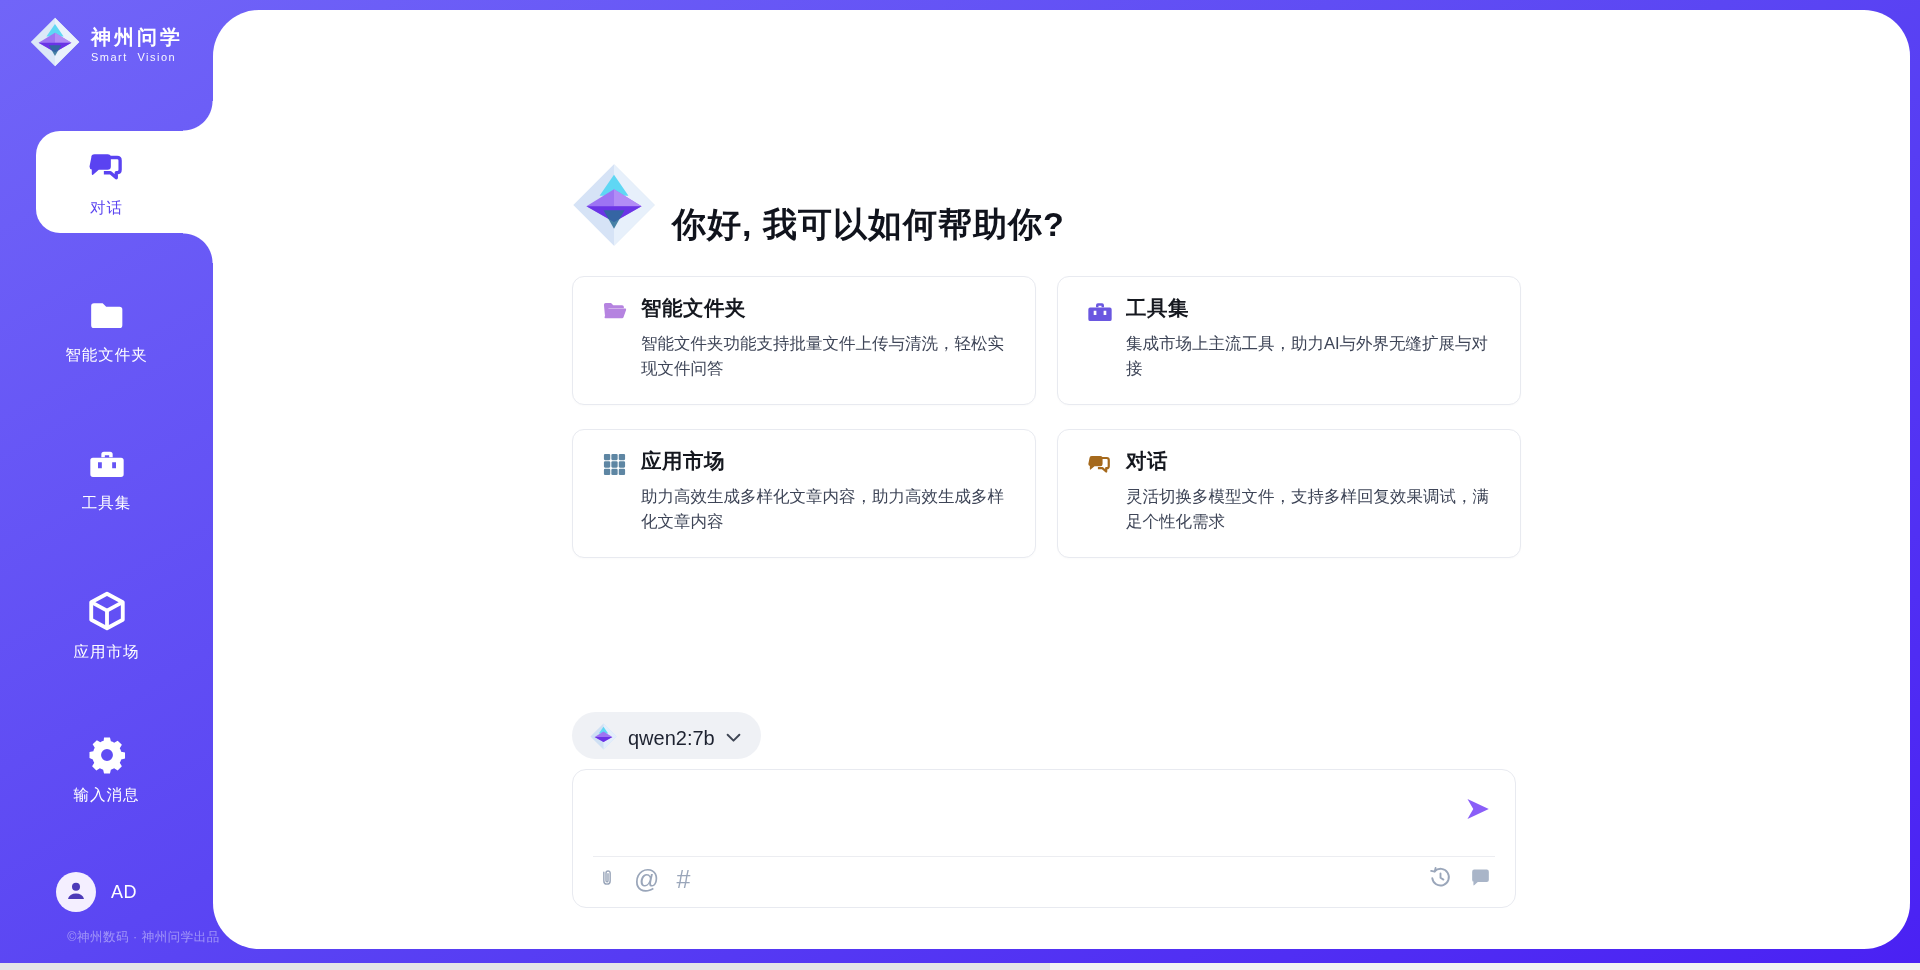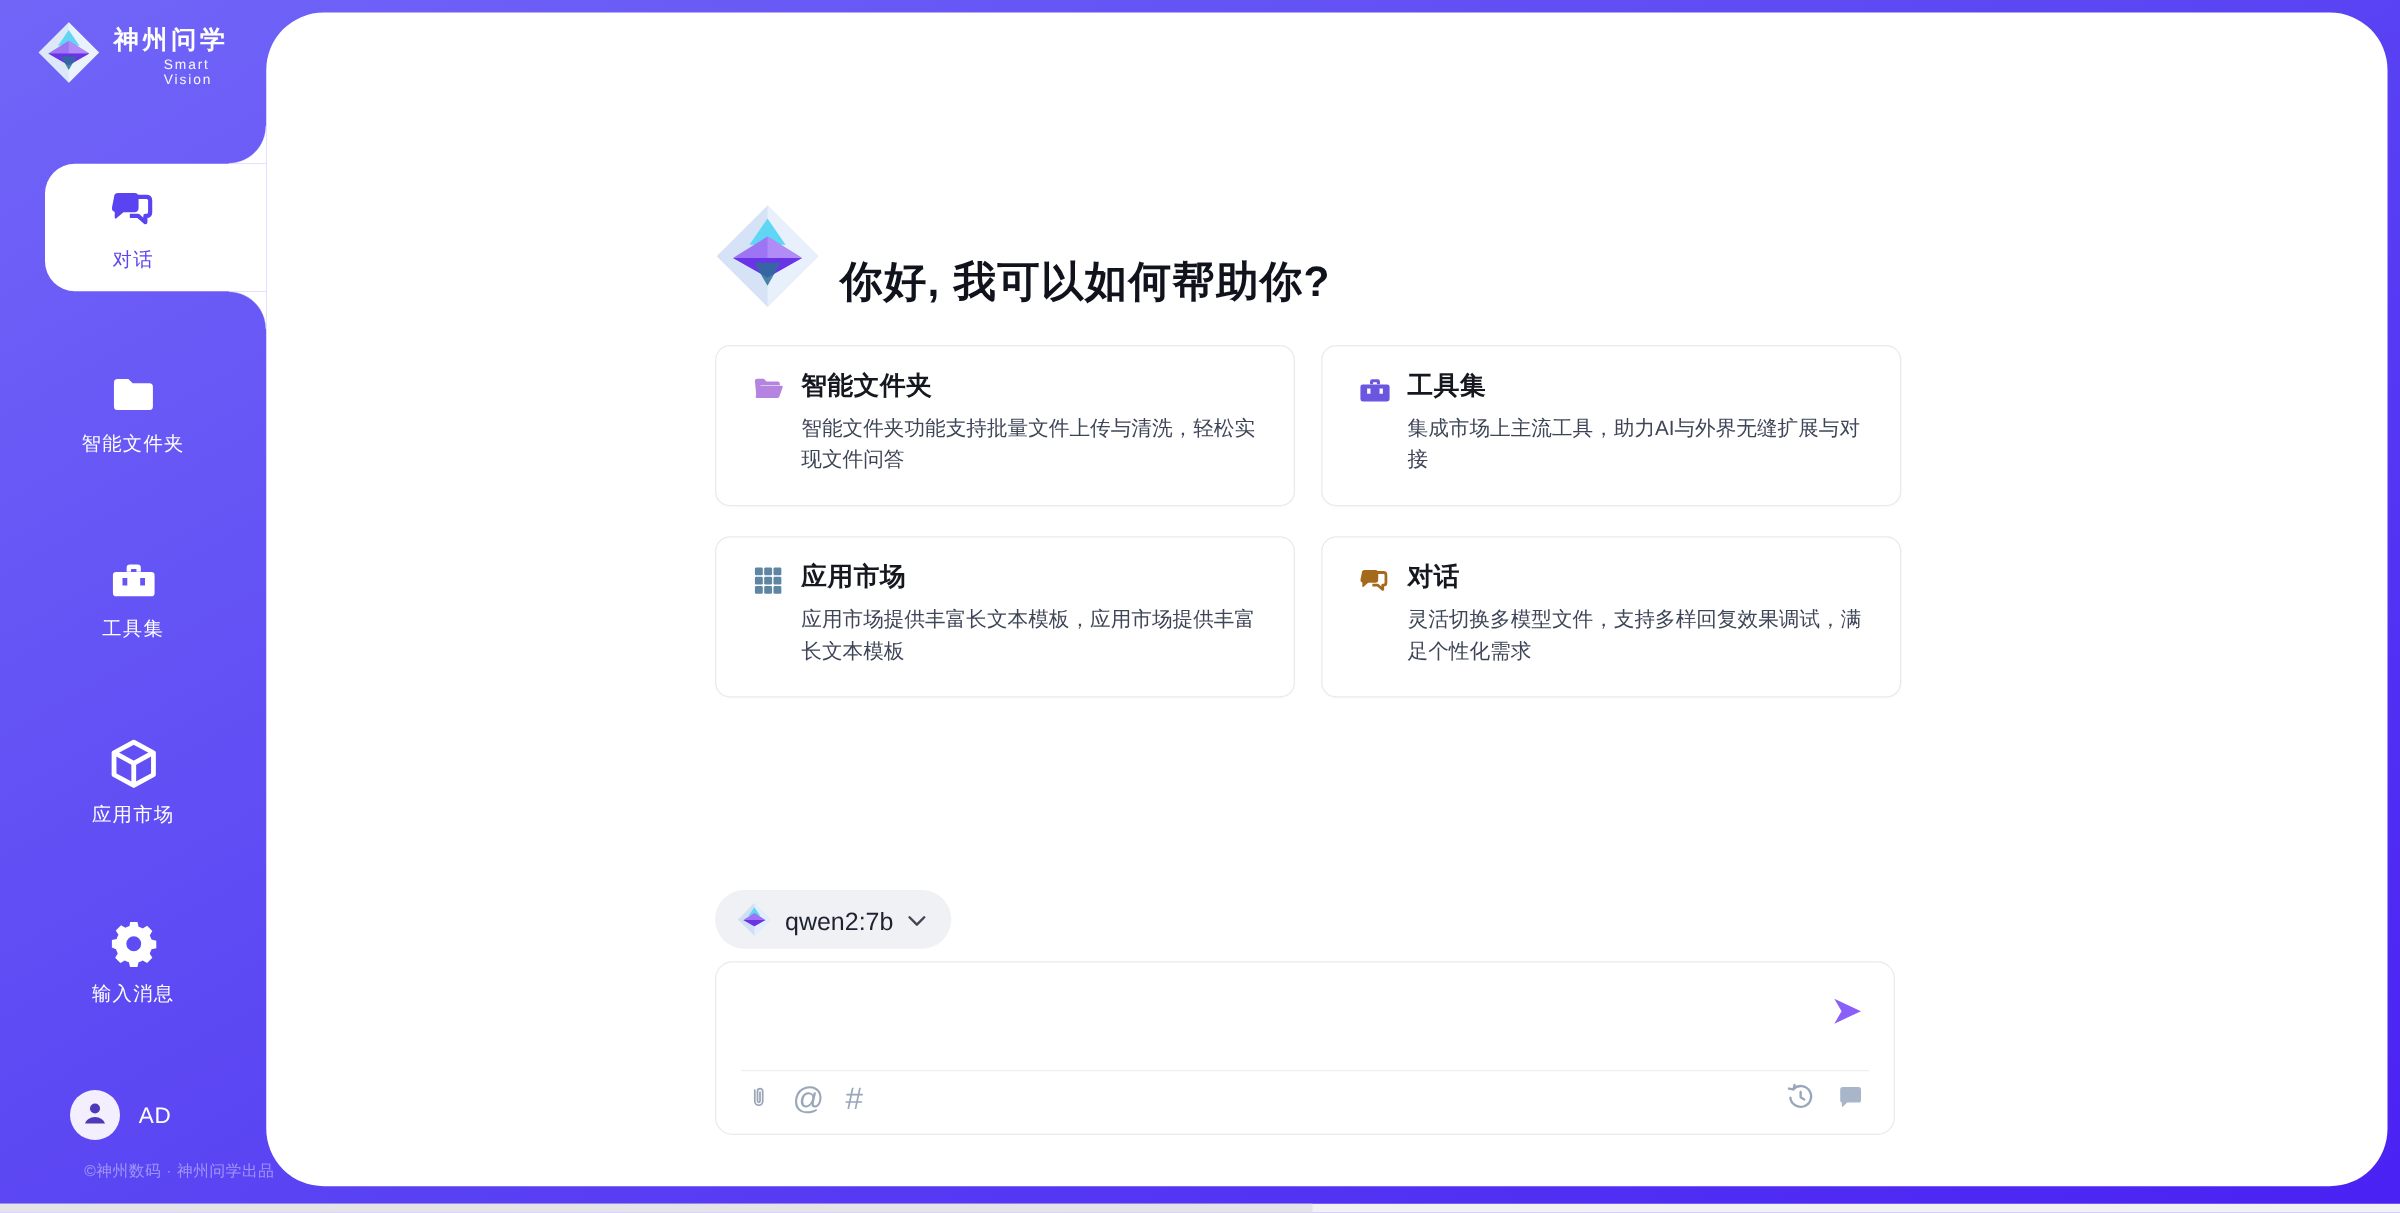--- a/index.html
+++ b/index.html
@@ -12,21 +12,21 @@
   
   .main-panel { position:absolute; left:213px; top:10px; right:10px; bottom:21px;
                 background:#ffffff; border-radius:46px; }
 
   
   .sidebar { position:absolute; left:0; top:0; width:213px; height:970px; }
 
   .brand { position:absolute; left:30px; top:17px; display:flex; align-items:center; gap:11px; }
   .brand-text { color:#ffffff; }
   .brand-title { font-size:20px; font-weight:700; letter-spacing:3px; line-height:1.2; }
-  .brand-sub { font-size:11px; letter-spacing:1.5px; word-spacing:5px; opacity:.95; margin-top:2px;margin-left:40px; }
+  .brand-sub { font-size:11px; letter-spacing:1.5px; word-spacing:5px; opacity:.95; margin-top:2px; }
 
   .active-blob { position:absolute; left:36px; top:131px; width:177px; height:102px;
                  background:#ffffff; border-radius:24px 0 0 24px; }
   .fillet { position:absolute; left:183px; width:30px; height:30px; }
   .fillet-top { top:101px; background:radial-gradient(circle 30px at 0 0, rgba(0,0,0,0) 29px, #ffffff 30px); }
   .fillet-bottom { top:233px; background:radial-gradient(circle 30px at 0 100%, rgba(0,0,0,0) 29px, #ffffff 30px); }
 
   .nav-item { position:absolute; left:0; width:213px; display:flex; flex-direction:column;
               align-items:center; gap:9px; cursor:pointer; color:#ffffff; }
   .nav-item .nav-label { font-size:15.5px; letter-spacing:1px; }
@@ -228,21 +228,21 @@
           <rect x="15.8" y="2.6" width="5.6" height="5.6" rx="1"></rect>
         <rect x="2.6" y="9.2" width="5.6" height="5.6" rx="1"></rect>
           <rect x="9.2" y="9.2" width="5.6" height="5.6" rx="1"></rect>
           <rect x="15.8" y="9.2" width="5.6" height="5.6" rx="1"></rect>
         <rect x="2.6" y="15.8" width="5.6" height="5.6" rx="1"></rect>
           <rect x="9.2" y="15.8" width="5.6" height="5.6" rx="1"></rect>
           <rect x="15.8" y="15.8" width="5.6" height="5.6" rx="1"></rect>
       </svg>
     </span>
     <div class="card-title">应用市场</div>
-    <div class="card-desc">应用市场提供丰富长文本模板，应用市场提供丰富长文本模板</div>
+    <div class="card-desc">助力高效生成多样化文章内容，助力高效生成多样化文章内容</div>
   </div>
 
   <div class="card" id="card-3">
     <span class="card-icon">
       <svg width="28" height="28" viewBox="0 0 24 24" fill="none">
         <path d="M10.2 6 h7.6 q1.7 0 1.7 1.7 v5.3 q0 1.7-1.7 1.7 h-.5 v2.9 l-3.3-2.9 h-3.8" stroke="#a5691c" stroke-width="1.9" stroke-linejoin="round"></path>
         <path d="M3 6.1 q0-1.9 1.9-1.9 h7.4 q1.9 0 1.9 1.9 v5 q0 1.9-1.9 1.9 H7.3 l-3.1 2.7 q-.9 .8-.9-.5 v-2.3 q-1.3-.4-1.3-1.8 z" fill="#a5691c"></path>
       </svg>
     </span>
     <div class="card-title">对话</div>

